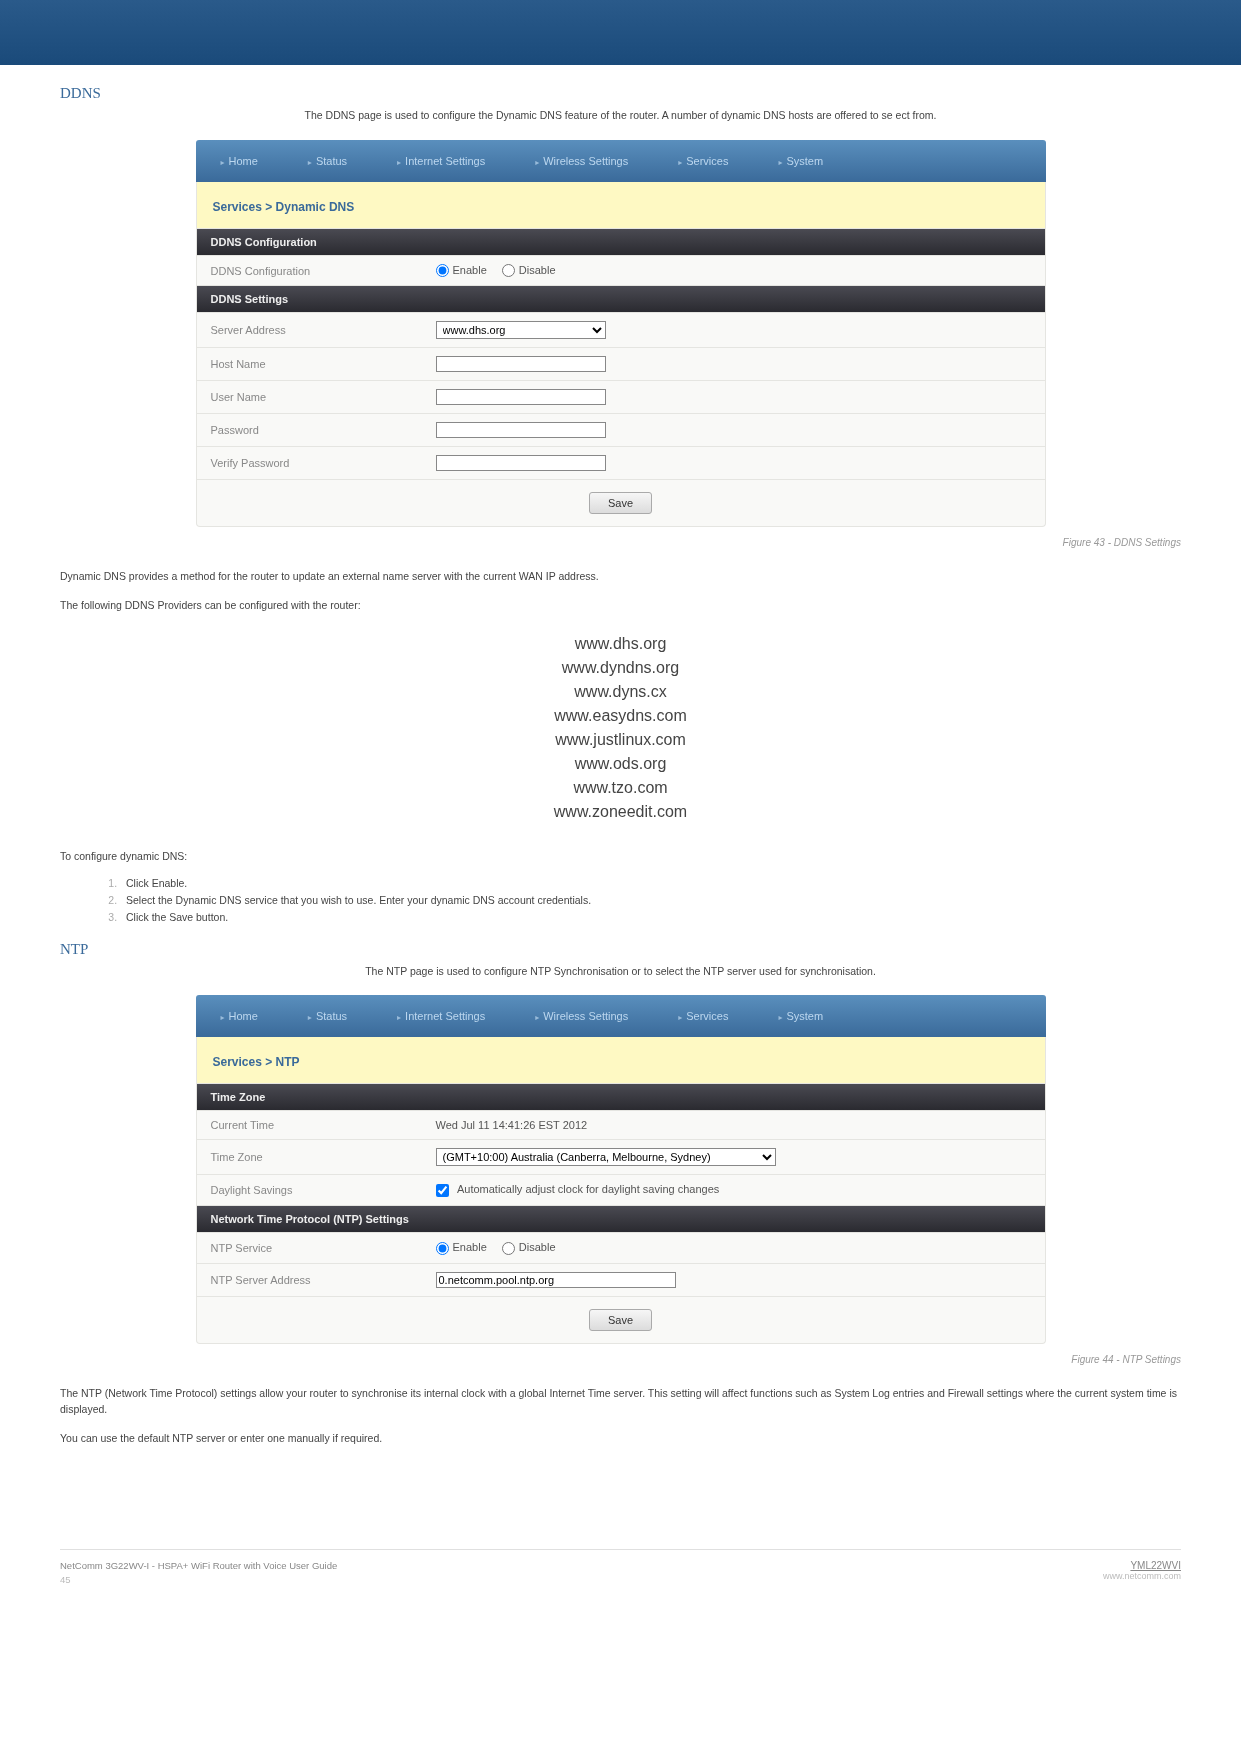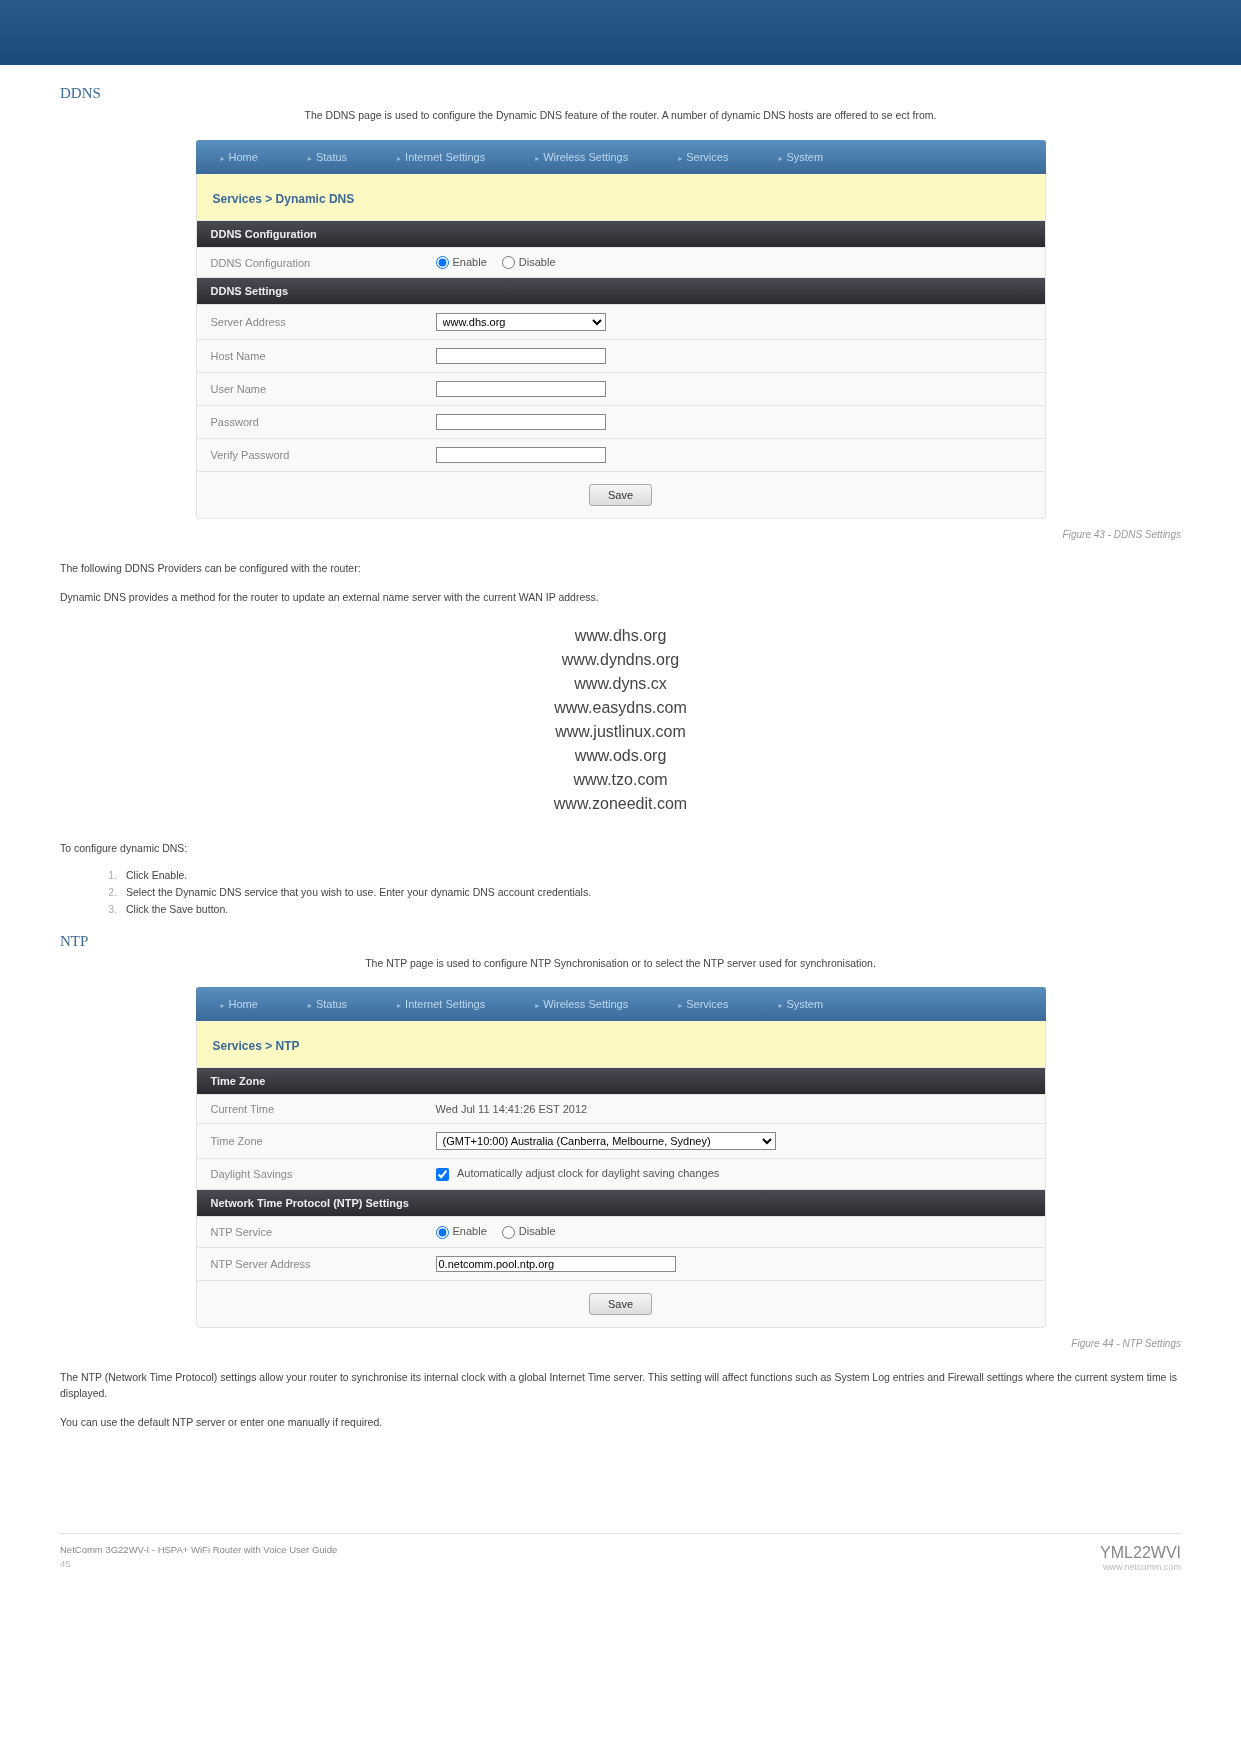--- a/index.html
+++ b/index.html
@@ -3,21 +3,21 @@
 <meta charset="utf-8">
 <style>
   * { box-sizing: border-box; margin: 0; padding: 0; }
   body { font-family: Arial, sans-serif; font-size: 11px; color: #333; background: #fff; width: 1241px; }
   .blue-banner { background: #1a4a7a; background: linear-gradient(180deg, #2a5a8a 0%, #1a4a7a 100%); height: 65px; width: 100%; }
   .page-content { padding: 20px 60px 30px 60px; }
   h2.section-title { font-family: Georgia, serif; color: #3a6a9a; font-size: 15px; font-weight: normal; margin-bottom: 6px; }
   .intro-text { font-size: 10.5px; color: #444; margin-bottom: 16px; line-height: 1.5; text-align: center; }
   .body-text { font-size: 10.5px; color: #444; margin-bottom: 12px; line-height: 1.6; }
   .panel-wrap { margin: 0 auto 10px auto; width: 850px; }
-  .nav-tabs { display: flex; background: linear-gradient(180deg, #5a8fbd 0%, #3a6a9a 100%); border-radius: 3px 3px 0 0; height: 34px; align-items: center; font-size: 11px; color: #cde; }
+  .nav-tabs { display: flex; background: linear-gradient(180deg, #5a8fbd 0%, #3a6a9a 100%); border-radius: 3px 3px 0 0; height: 42px; align-items: center; font-size: 11px; color: #cde; }
   .nav-tab { padding: 0 25px; color: #bcd7ef; cursor: pointer; }
   .nav-tab::before { content: "▸"; font-size: 8px; margin-right: 4px; opacity: 0.7; }
   .breadcrumb { font-size: 12px; color: #3a6a9a; font-weight: bold; padding: 18px 16px 14px 16px; background: #fef9c3; border: 1px solid #e5e5e1; border-top: none; }
   .section-bar { background: linear-gradient(180deg, #4a4a52 0%, #2a2a30 100%); color: #eee; font-size: 11px; font-weight: bold; padding: 7px 14px; border: 1px solid #e5e5e1; border-top: none; }
   .form-row { display: flex; align-items: center; padding: 8px 14px; background: #f9f9f7; border: 1px solid #e5e5e1; border-top: none; font-size: 11px; color: #888; }
   .form-row .label { width: 225px; }
   .form-row .control { flex: 1; }
   .radio-group label { margin-right: 12px; color: #555; }
   .radio-group input { margin-right: 4px; vertical-align: middle; }
   select.retro { font-family: Arial; font-size: 11px; padding: 1px 2px; background: #fff; border: 1px solid #888; min-width: 170px; }
@@ -26,21 +26,21 @@
   .save-btn { background: linear-gradient(180deg, #f6f6f6 0%, #dcdcdc 100%); border: 1px solid #aaa; border-radius: 3px; padding: 4px 18px; font-size: 11px; color: #333; cursor: pointer; }
   .fig-caption { text-align: right; font-style: italic; color: #999; font-size: 10px; margin: 6px 0 20px 0; }
   .provider-list { text-align: center; margin: 18px 0 24px 0; }
   .provider-list div { font-family: Verdana, Arial, sans-serif; font-size: 16px; color: #444; line-height: 1.5; }
   ol.steps { margin: 6px 0 18px 60px; font-size: 10.5px; color: #444; }
   ol.steps li { margin-bottom: 5px; padding-left: 6px; }
   ol.steps li::marker { color: #aaa; }
   .checkbox-inline { vertical-align: middle; margin-right: 6px; }
   .footer { border-top: 1px solid #e0e0e0; margin: 60px 60px 0 60px; padding: 10px 0 20px 0; display: flex; justify-content: space-between; font-size: 9.5px; color: #aaa; }
   .footer .right { text-align: right; }
-  .footer .right .model { color: #888; font-size: 16px;}
+  .footer .right .model { color: #888; font-size: 10px; text-decoration: underline;}
   .footer .right .site { color: #bbb; font-size: 9px; }
   .footer .left .guide { color: #888; }
   .footer .left .pg { color: #bbb; margin-top:3px; }
 </style>
 </head>
 <body>
 
 <div class="blue-banner"></div>
 
 <div class="page-content">
@@ -90,22 +90,22 @@
     <div class="form-row">
       <div class="label">Verify Password</div>
       <div class="control"><input type="password" class="retro-text" style=""></div>
     </div>
     <div class="save-row">
       <button class="save-btn">Save</button>
     </div>
   </div>
   <div class="fig-caption">Figure 43 - DDNS Settings</div>
 
+  <div class="body-text">Dynamic DNS provides a method for the router to update an external name server with the current WAN IP address.</div>
   <div class="body-text">The following DDNS Providers can be configured with the router:</div>
-  <div class="body-text">Dynamic DNS provides a method for the router to update an external name server with the current WAN IP address.</div>
 
   <div class="provider-list">
     <div>www.dhs.org</div>
     <div>www.dyndns.org</div>
     <div>www.dyns.cx</div>
     <div>www.easydns.com</div>
     <div>www.justlinux.com</div>
     <div>www.ods.org</div>
     <div>www.tzo.com</div>
     <div>www.zoneedit.com</div>

